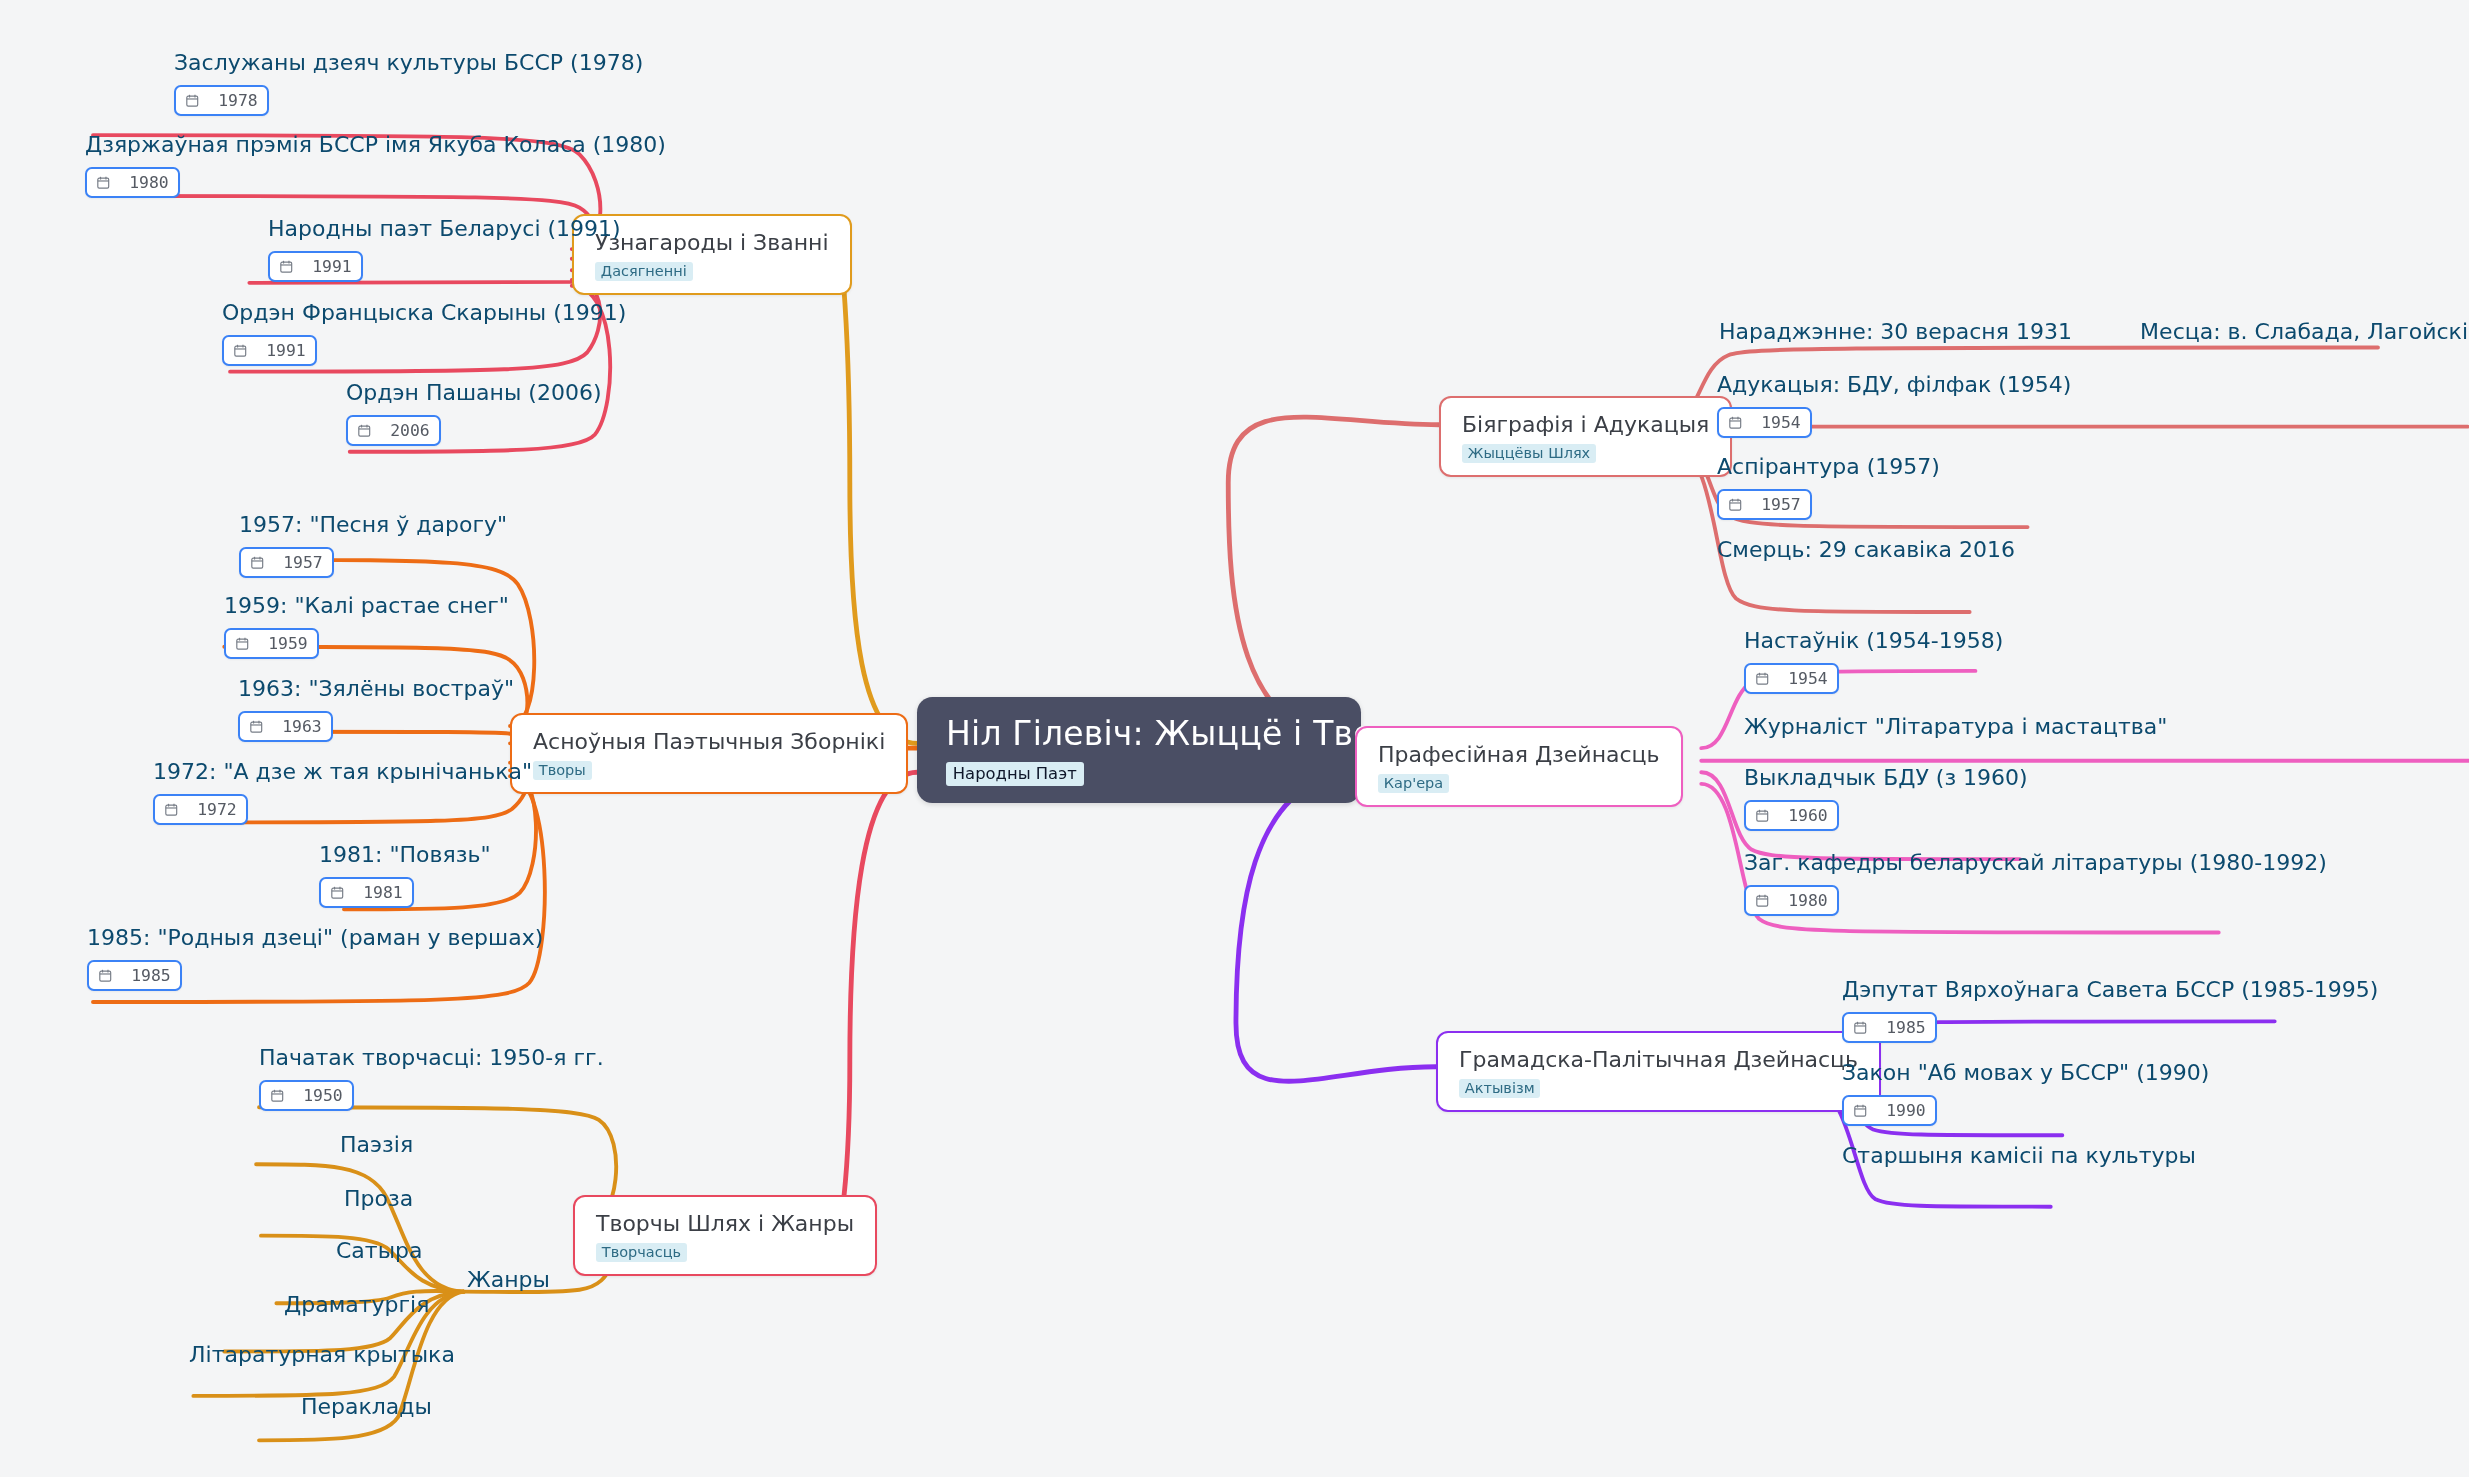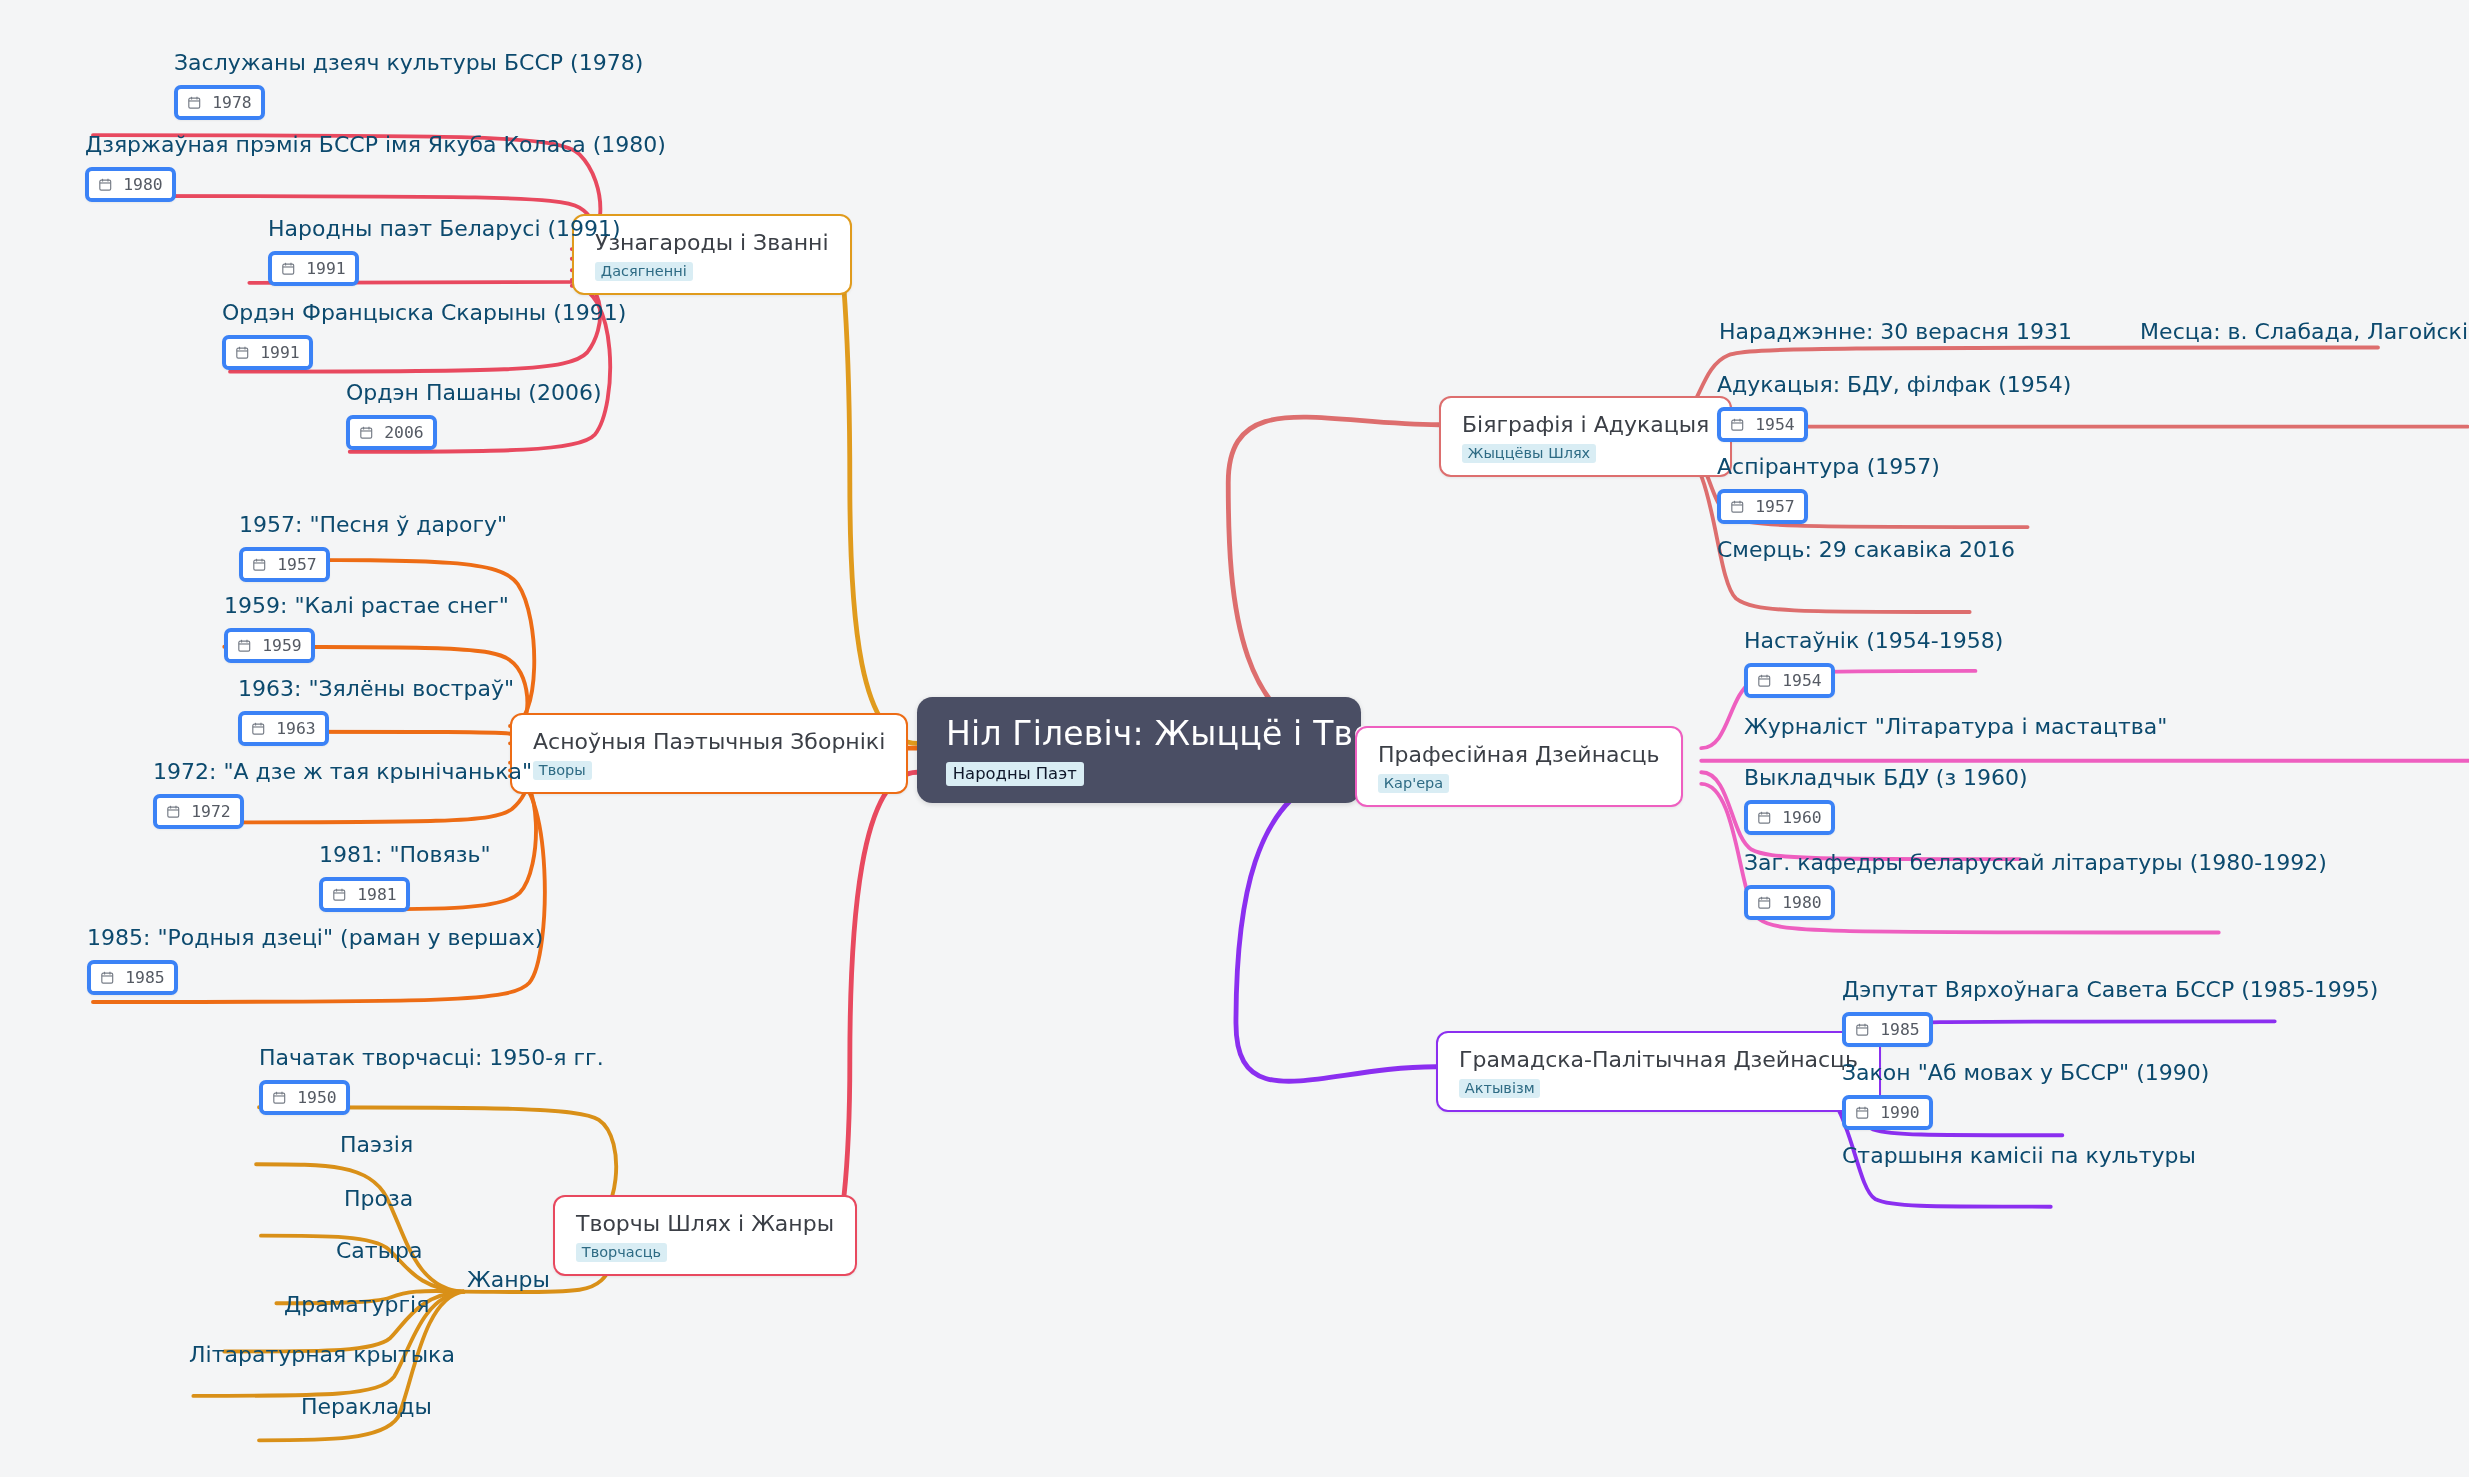--- a/index.html
+++ b/index.html
@@ -34,22 +34,22 @@
   .branch .tag{
     display:inline-block;margin-top:7.7px;background:#d9edf4;color:#2e6b84;
     font-size:14.5px;padding:1px 5.8px 1.9px 5.8px;border-radius:2.9px;white-space:nowrap;
   }
 
   
   .leaf{position:absolute;white-space:nowrap;}
   .leaf .ltext{font-size:22px;color:#0c4a6e;line-height:1.2;display:block;}
   .leaf.plain .ltext{font-size:22px;}
   .badge{
-    display:inline-flex;align-items:center;gap:11px;margin-top:8.7px;
-    background:#ffffff;border:4px solid #3b82f6;border-radius:6.8px;
+    display:inline-flex;align-items:center;gap:19px;margin-top:8.7px;
+    background:#ffffff;border:2px solid #3b82f6;border-radius:6.8px;
     padding:3.9px 9.7px 3.9px 8.7px;box-shadow:0 1px 1.9px rgba(0,0,0,.05);
   }
   .badge .yr{font-family:"DejaVu Sans Mono","Liberation Mono",monospace;font-size:16.4px;color:#555a63;}
   .cal{display:block;width:14.5px;height:14.5px;}
   .cal rect,.cal line{stroke:#777d87;fill:none;stroke-width:1.3;}
   .leaf.two-col .ltext{display:inline-block;}
   .leaf.two-col .gap{display:inline-block;width:58px;}
 </style>
 </head>
 <body>
@@ -116,21 +116,21 @@
   <div class="branch" style="left:572px;top:214px;border-color:#e09b1d;">
     <div class="title">Узнагароды і Званні</div>
     <span class="tag">Дасягненні</span>
   </div>
 
   <div class="branch" style="left:510px;top:713px;border-color:#ed6c15;">
     <div class="title">Асноўныя Паэтычныя Зборнікі</div>
     <span class="tag">Творы</span>
   </div>
 
-  <div class="branch" style="left:553px;top:1195px;border-color:#e8495f;">
+  <div class="branch" style="left:573px;top:1195px;border-color:#e8495f;">
     <div class="title">Творчы Шлях і Жанры</div>
     <span class="tag">Творчасць</span>
   </div>
 
   <div class="branch" style="left:1439px;top:396px;border-color:#dd6e6e;">
     <div class="title">Біяграфія і Адукацыя</div>
     <span class="tag">Жыццёвы Шлях</span>
   </div>
 
   <div class="branch" style="left:1355px;top:726px;border-color:#ee5fc0;">

